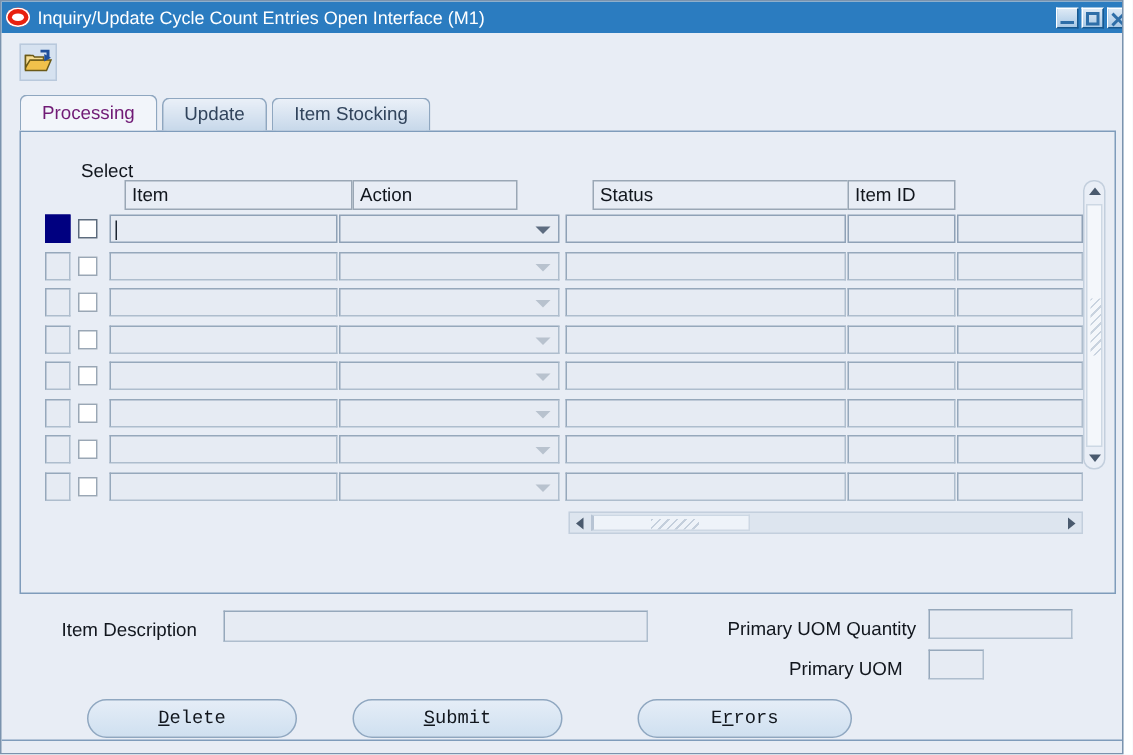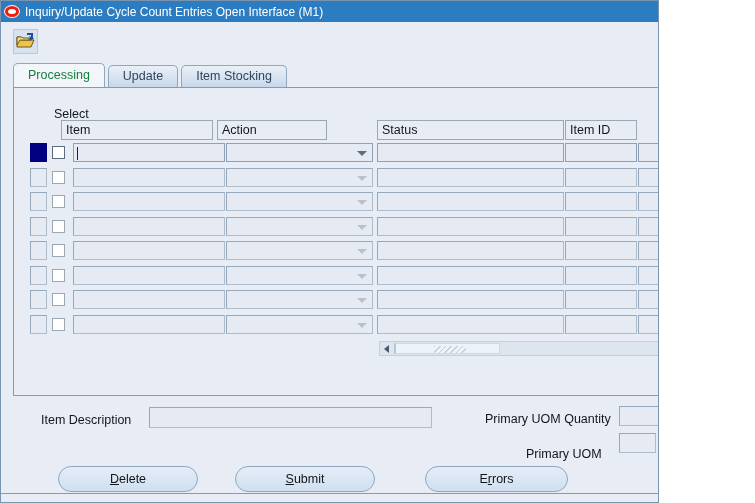--- a/index.html
+++ b/index.html
@@ -6,21 +6,21 @@
     margin: 0;
     padding: 0;
     background: #ffffff;
   }
   body {
     font-family: "Liberation Sans", sans-serif;
     -webkit-font-smoothing: none;
   }
   #app {
     position: relative;
-    width: 659px;
+    width: 749px;
     height: 503px;
     overflow: hidden;
     background: #e8edf5;
     box-sizing: border-box;
     border: 1px solid #7a93ae;
   }
 
   
   #titlebar {
     position: absolute;
@@ -129,21 +129,21 @@
     border: 1px solid #8fa7c0;
     border-bottom: none;
     border-radius: 5px 5px 0 0;
     margin-right: 3px;
     box-sizing: border-box;
     cursor: default;
     white-space: nowrap;
   }
   .tab.active {
     background: #f2f5fa;
-    color: #15803d;
+    color: #701a75;
     height: 24px;
     line-height: 23px;
     border-color: #8fa7c0;
     position: relative;
     z-index: 4;
   }
 
   
   #canvas-frame {
     position: absolute;
@@ -324,20 +324,21 @@
     line-height: 24px;
     text-align: center;
     font-size: 12.5px;
     color: #11161d;
     background: linear-gradient(#e5edf7, #cfe0f0);
     border: 1px solid #8fa7c0;
     border-radius: 13px;
     box-sizing: border-box;
     cursor: default;
     user-select: none;
+    font-family: Liberation Mono, monospace;
   }
   .btn.focus {
     border: 2px solid #3c5a7a;
     line-height: 22px;
   }
   .btn u { text-decoration: underline; }
 </style>
 </head>
 <body>
 
@@ -374,23 +375,23 @@
   <div id="tabstrip">
     <div class="tab active"><span>Processing</span></div>
     <div class="tab"><span>Update</span></div>
     <div class="tab"><span>Item Stocking</span></div>
   </div>
 
   <div id="canvas-frame">
 
     <span class="lbl" id="select-label">Select</span>
 
-    <div class="hdr" style="left:47px; top:32px; width:152px;">Item</div>
-    <div class="hdr" style="left:203px; top:32px; width:110px;">Action</div>
-    <div class="hdr" style="left:363px; top:32px; width:187px;">Status</div>
+    <div class="hdr" style="left:69px; top:32px; width:152px;">Item</div>
+    <div class="hdr" style="left:221px; top:32px; width:110px;">Action</div>
+    <div class="hdr" style="left:381px; top:32px; width:187px;">Status</div>
     <div class="hdr" style="left:551px; top:32px; width:72px;">Item ID</div>
 
     <div id="rows">
         <div class="recind cur" style="left: 16px; top: 55px;"></div>
         <div class="chk cur" style="left: 38px; top: 58px;"></div>
         <div class="fld focused" style="left: 59px; top: 55px; width: 152px;">
           <div class="caret"></div>
         </div>
         <div class="fld focused" style="left: 212px; top: 55px; width: 147px;">
           <div class="arrow on"></div>
@@ -487,21 +488,21 @@
         </div>
     </div>
   </div>
 
   <span class="blbl" style="left:40px; top:412px;">Item Description</span>
   <div class="bfld" style="left:148px; top:406px; width:283px; height:21px;"></div>
 
   <span class="blbl" style="left:484px; top:411px;">Primary UOM Quantity</span>
   <div class="bfld" style="left:618px; top:405px; width:96px; height:20px;"></div>
 
-  <span class="blbl" style="left:525px; top:438px;margin-top:8px;">Primary UOM</span>
+  <span class="blbl" style="left:525px; top:438px;">Primary UOM</span>
   <div class="bfld" style="left:618px; top:432px; width:37px; height:20px;"></div>
 
   <div class="btn" style="left:57px; top:465px; width:140px;">
     <span><span></span><u>D</u><span>elete</span></span>
   </div>
   <div class="btn" style="left:424px; top:465px; width:143px;">
     <span><span>E</span><u>r</u><span>rors</span></span>
   </div>
   <div class="btn" style="left:234px; top:465px; width:140px;">
     <span><span></span><u>S</u><span>ubmit</span></span>

